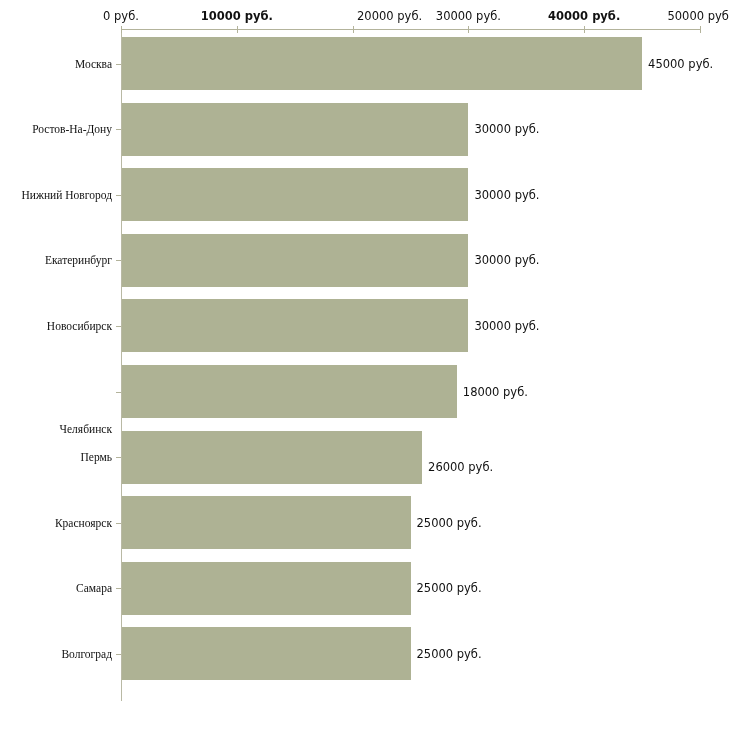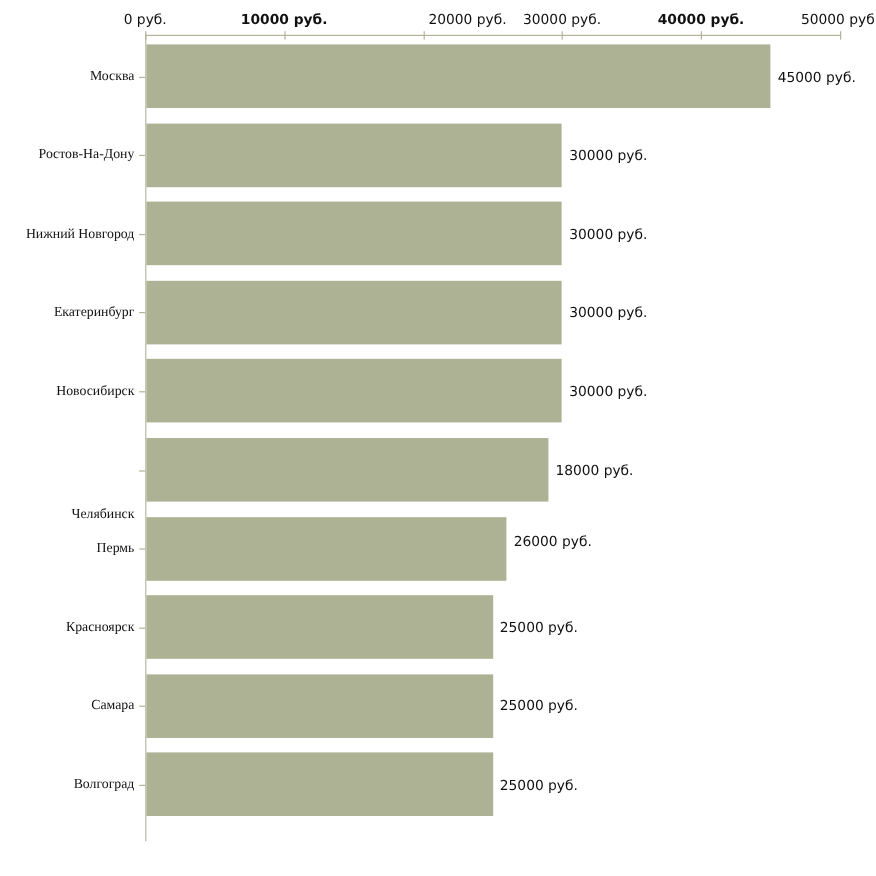--- a/index.html
+++ b/index.html
@@ -143,21 +143,21 @@
       <div class="bar-value" style="left: 474.4px; top: 129.1px;">30000 руб.</div>
       <div class="bar" title="Нижний Новгород — 30000 руб." style="top: 168.2px; width: 346.4px; background: rgb(174, 178, 148);"></div>
       <div class="bar-value" style="left: 474.4px; top: 194.7px;">30000 руб.</div>
       <div class="bar" title="Екатеринбург — 30000 руб." style="top: 233.8px; width: 346.4px; background: rgb(174, 178, 148);"></div>
       <div class="bar-value" style="left: 474.4px; top: 260.3px;">30000 руб.</div>
       <div class="bar" title="Новосибирск — 30000 руб." style="top: 299.4px; width: 346.4px; background: rgb(174, 178, 148);"></div>
       <div class="bar-value" style="left: 474.4px; top: 325.9px;">30000 руб.</div>
       <div class="bar" title="Челябинск — 29000 руб." style="top: 365px; width: 334.82px; background: rgb(174, 178, 148);"></div>
       <div class="bar-value" style="left: 462.82px; top: 391.5px;">18000 руб.</div>
       <div class="bar" title="Пермь — 26000 руб." style="top: 430.6px; width: 300.08px; background: rgb(174, 178, 148);"></div>
-      <div class="bar-value" style="left: 428.08px; top: 451px;">26000 руб.</div>
+      <div class="bar-value" style="left: 428.08px; top: 467px;">26000 руб.</div>
       <div class="bar" title="Красноярск — 25000 руб." style="top: 496.2px; width: 288.5px; background: rgb(174, 178, 148);"></div>
       <div class="bar-value" style="left: 416.5px; top: 522.7px;">25000 руб.</div>
       <div class="bar" title="Самара — 25000 руб." style="top: 561.8px; width: 288.5px; background: rgb(174, 178, 148);"></div>
       <div class="bar-value" style="left: 416.5px; top: 588.3px;">25000 руб.</div>
       <div class="bar" title="Волгоград — 25000 руб." style="top: 627.4px; width: 288.5px; background: rgb(174, 178, 148);"></div>
       <div class="bar-value" style="left: 416.5px; top: 653.9px;">25000 руб.</div>
     </div>
 
 </div>
 

